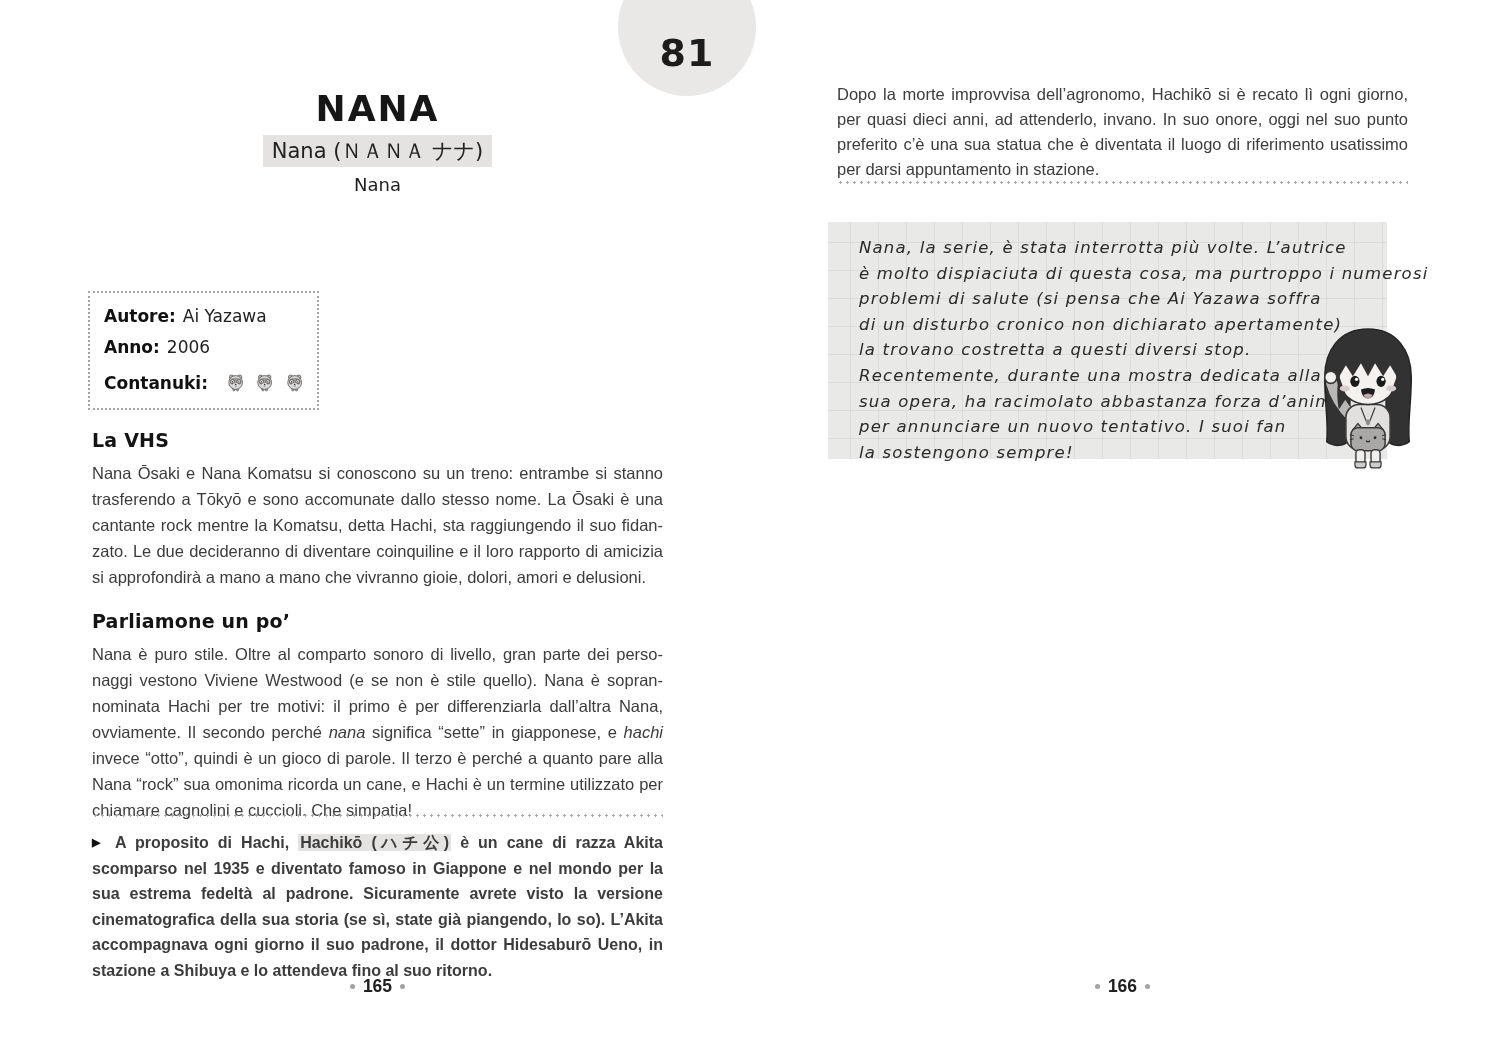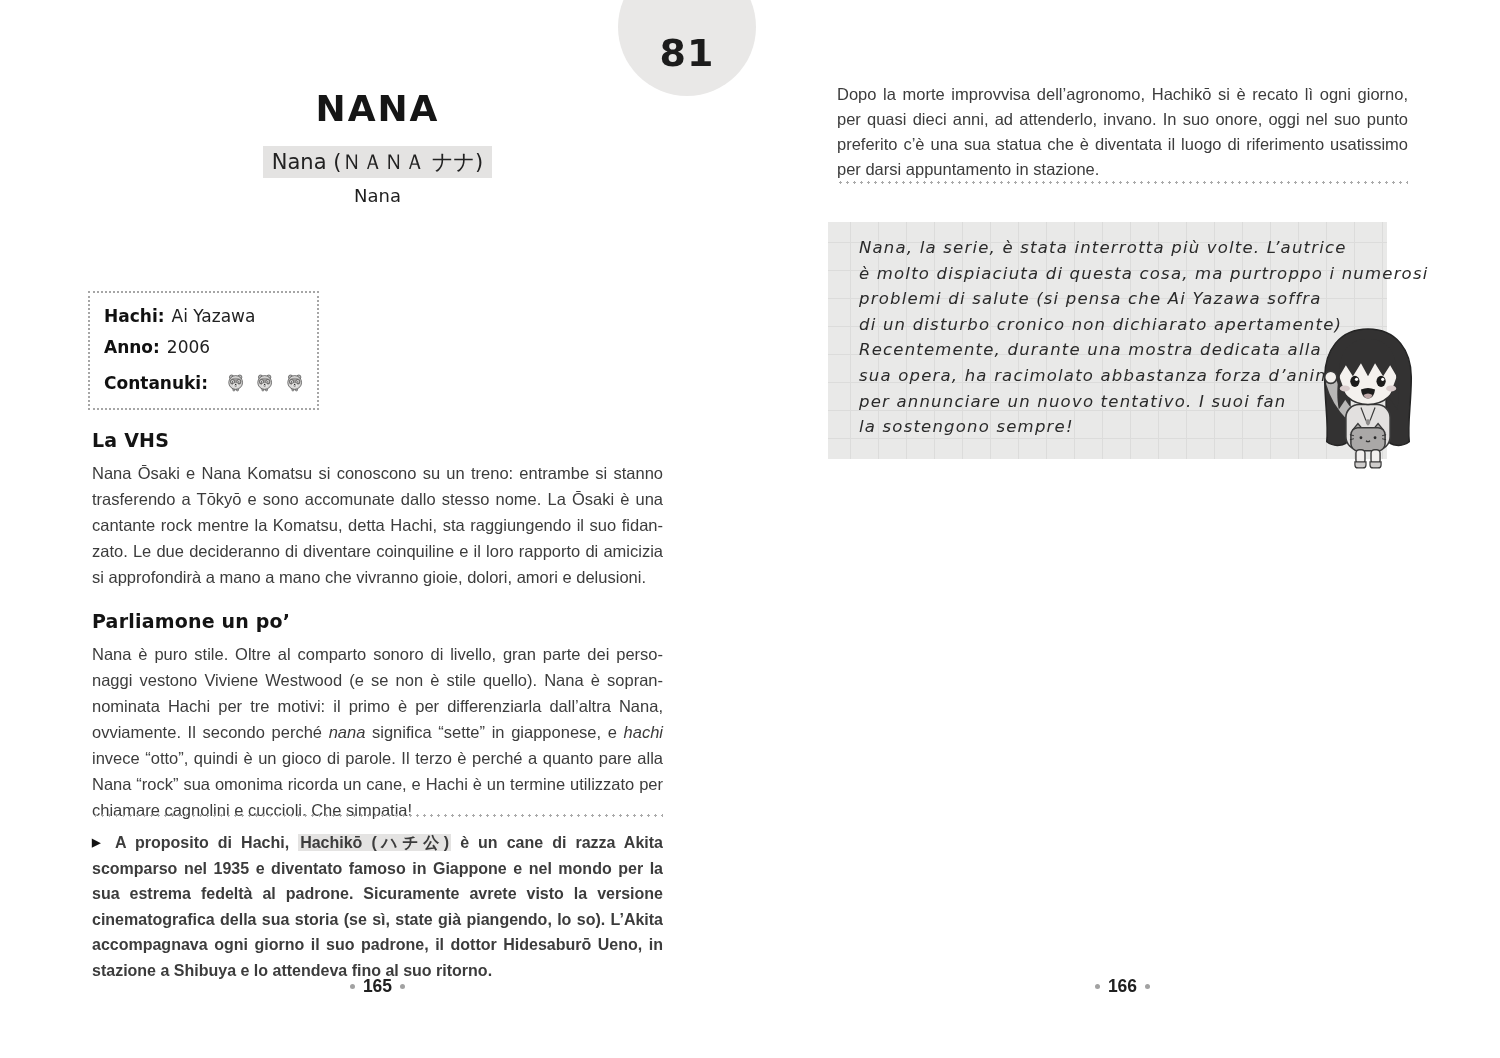--- a/index.html
+++ b/index.html
@@ -19,21 +19,21 @@
     font-family: "DejaVu Sans", sans-serif; font-weight: 900;
     font-size: 38px; color: #1c1c1c; padding-top: 52px; letter-spacing: 1px;
   }
 
   
   .title-wrap { position: absolute; left: 92px; top: 88px; width: 571px; text-align: center; }
   .main-title {
     font-family: "DejaVu Sans", sans-serif; font-weight: 900;
     font-size: 36px; letter-spacing: 2px; color: #161616;
   }
-  .subtitle-line { margin-top: 17px; }
+  .subtitle-line { margin-top: 6px; }
   .subtitle-jp {
     display: inline-block; background: #e4e3e2; padding: 2px 9px;
     font-family: "DejaVu Sans", sans-serif; font-size: 21px; color: #222;
   }
   .romaji { margin-top: 7px; font-family: "DejaVu Sans", sans-serif; font-size: 18px; color: #1e1e1e; }
 
   
   .info-box {
     position: absolute; left: 88px; top: 291px; width: 231px;
     border: 2px dotted #a6a6a6; padding: 11px 14px 9px 14px; background: #fff;
@@ -110,21 +110,21 @@
   <div class="title-wrap">
     <div class="main-title">NANA</div>
     <div class="subtitle-line">
       <span class="subtitle-jp">Nana (ＮＡＮＡ ナナ)</span>
     </div>
     <div class="romaji">Nana</div>
   </div>
 
   <div class="info-box">
     <div class="info-row">
-      <span class="info-label">Hachi:</span>
+      <span class="info-label">Autore:</span>
       <span class="info-value">Ai Yazawa</span>
     </div>
     <div class="info-row">
       <span class="info-label">Anno:</span>
       <span class="info-value">2006</span>
     </div>
     <div class="info-row tanuki-row">
       <span class="info-label">Contanuki:</span>
       <svg viewBox="0 0 34 36">
         <circle cx="9" cy="7.5" r="4.2" fill="#bdbdbd" stroke="#4a4a4a" stroke-width="1.4"></circle>
@@ -202,20 +202,21 @@
   <div class="intro">
     <p>Dopo la morte improvvisa dell’agronomo, Hachikō si è recato lì ogni giorno, per qua­si dieci anni, ad attenderlo, invano. In suo onore, oggi nel suo punto preferito c’è una sua statua che è diventata il luogo di riferimento usatissimo per darsi appuntamento in stazione.</p>
   </div>
   <div class="dotline dotline-right"></div>
 
   <div class="notebox">
     <div class="note-line">Nana, la serie, è stata interrotta più volte. L’autrice</div>
     <div class="note-line">è molto dispiaciuta di questa cosa, ma purtroppo i numerosi</div>
     <div class="note-line">problemi di salute (si pensa che Ai Yazawa soffra</div>
     <div class="note-line">di un disturbo cronico non dichiarato apertamente)</div>
+    <div class="note-line">la trovano costretta a questi diversi stop.</div>
     <div class="note-line">Recentemente, durante una mostra dedicata alla</div>
     <div class="note-line">sua opera, ha racimolato abbastanza forza d’animo</div>
     <div class="note-line">per annunciare un nuovo tentativo. I suoi fan</div>
     <div class="note-line">la sostengono sempre!</div>
   </div>
 
   <svg class="chibi" viewBox="0 0 110 155">
 
     <path d="M55,4 C26,4 12,26 12,52 C12,78 16,98 14,116 C22,122 32,120 37,114 L37,70 L73,70 L73,114 C78,120 88,122 96,116 C94,98 98,78 98,52 C98,26 84,4 55,4 Z" fill="#333232" stroke="#242424" stroke-width="1.5"></path>
 

